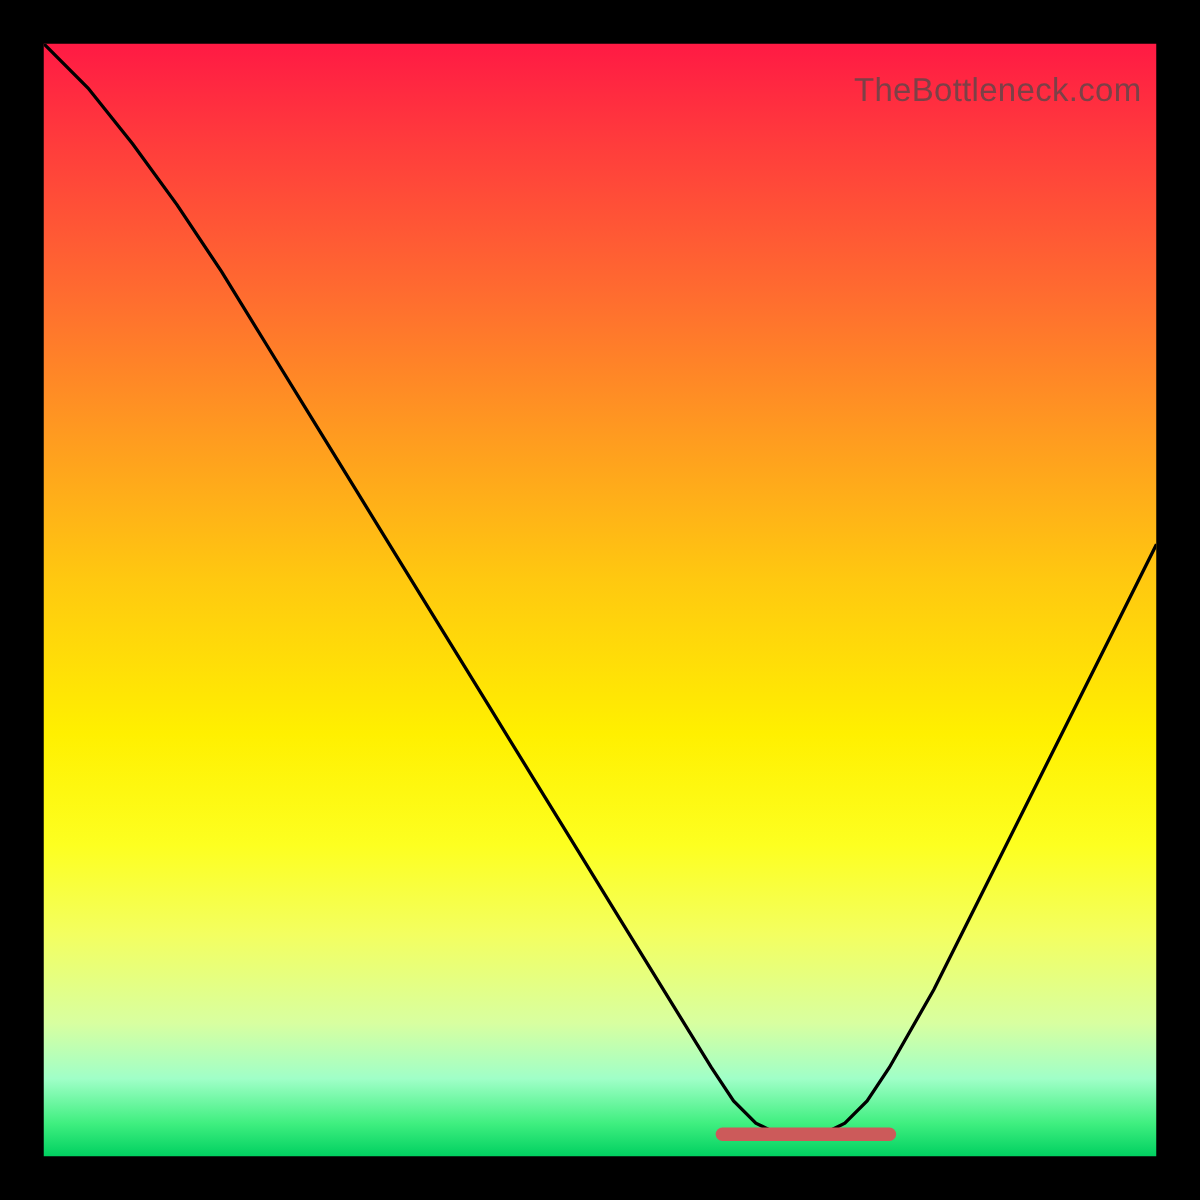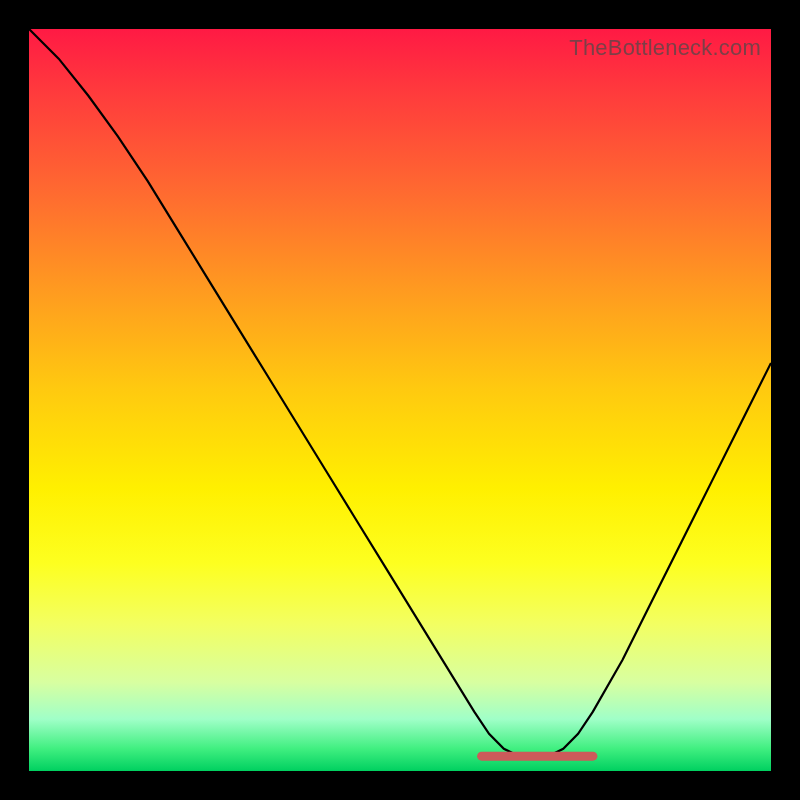--- a/index.html
+++ b/index.html
@@ -26,21 +26,21 @@
       #fdff20 72%,
       #f3ff60 80%,
       #d8ffa0 88%,
       #a0ffc8 93%,
       #40ef80 97%,
       #00d060 100%
     );
   }
   .watermark {
     position: absolute;
-    top: 6px;
+    top: 18px;
     right: 10px;
     color: #4a4a4a;
     opacity: 0.72;
     font-size: 22px;
     font-weight: 500;
     letter-spacing: 0.2px;
   }
   svg.curve {
     position: absolute;
     inset: 0;

